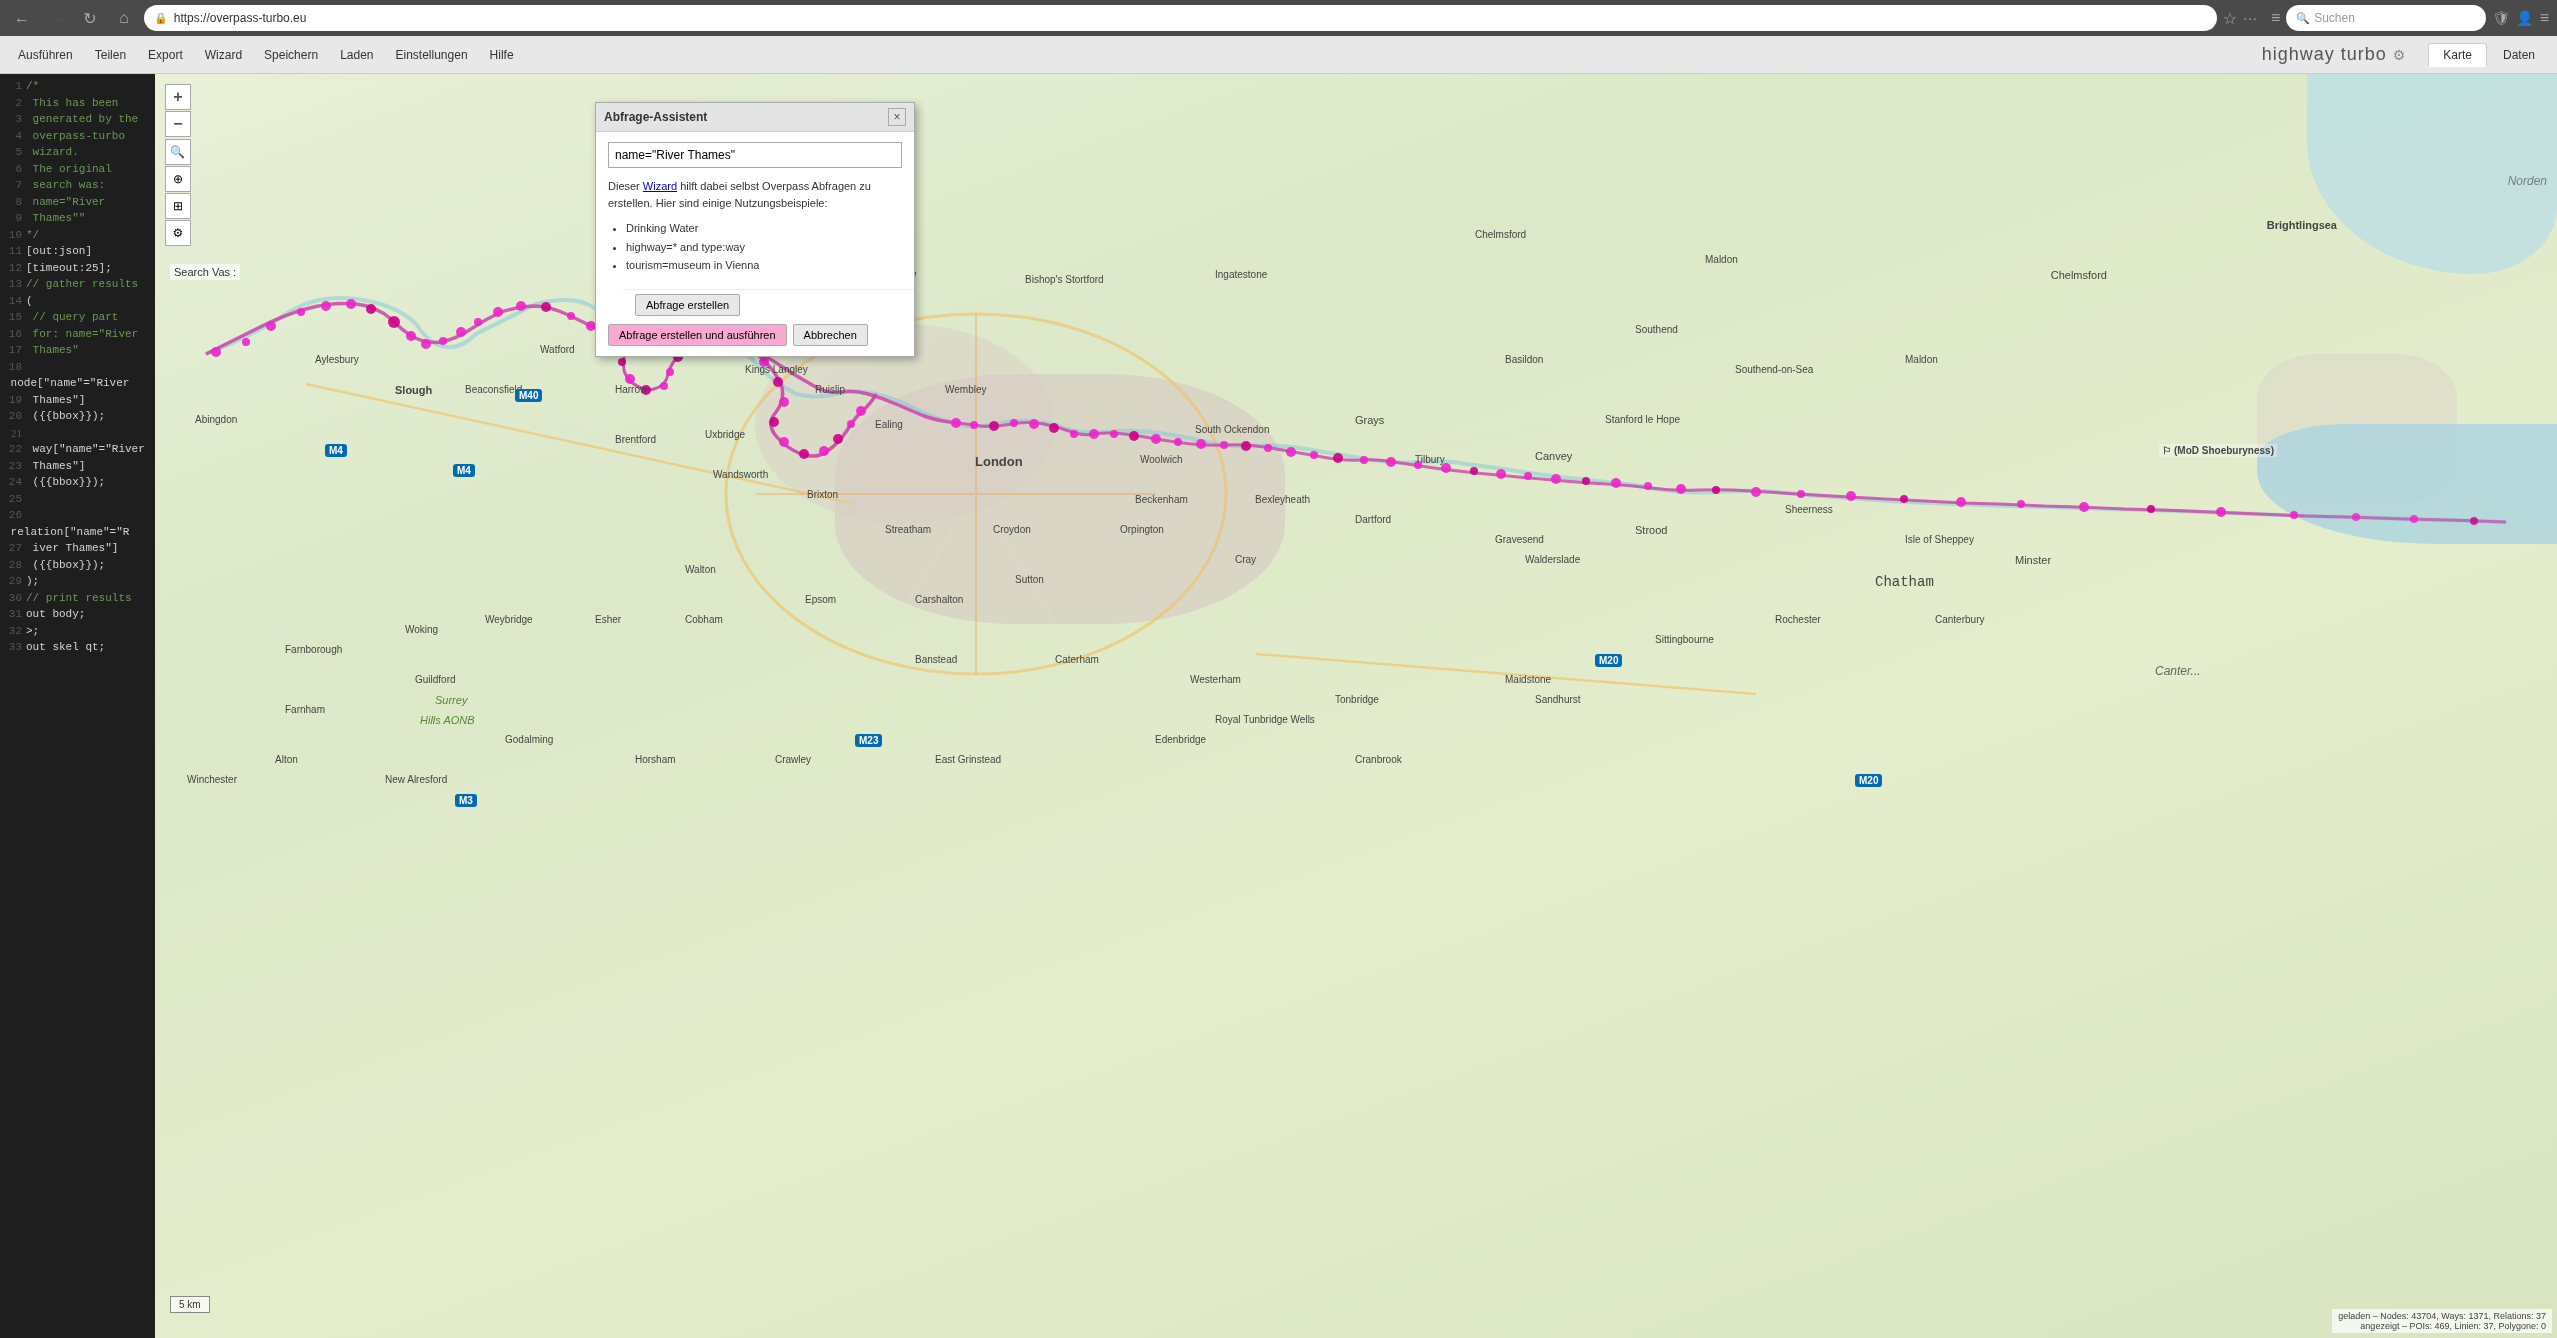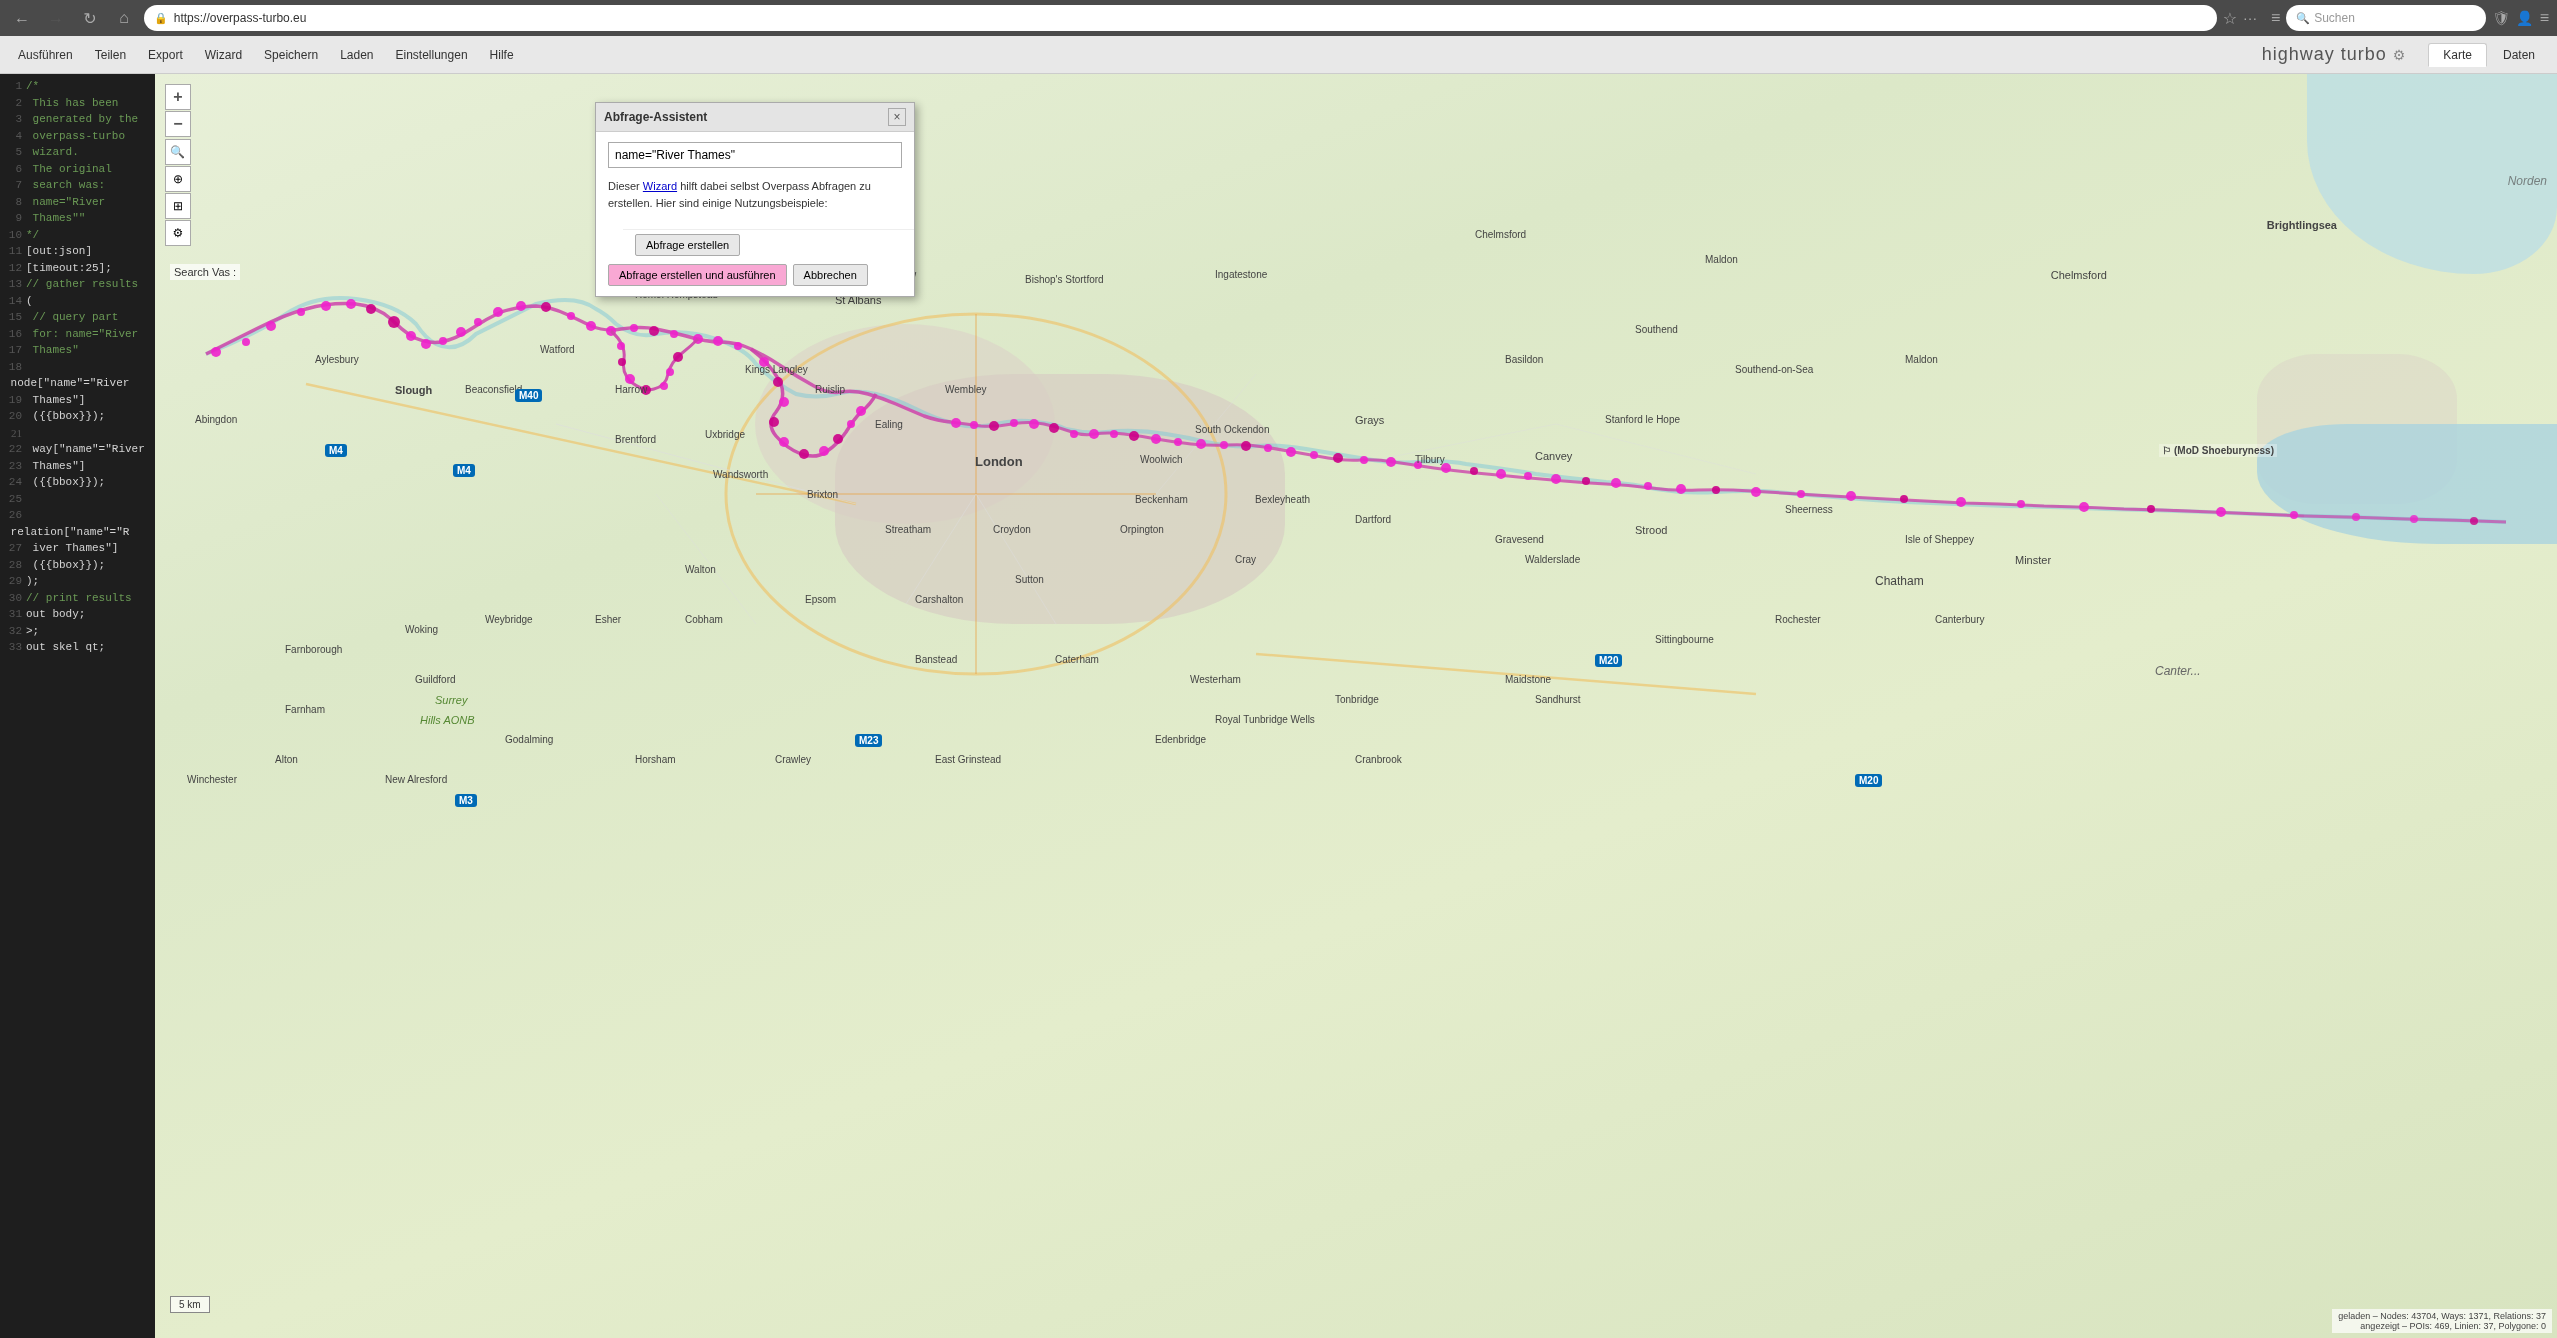--- a/index.html
+++ b/index.html
@@ -270,21 +270,21 @@
       <div style="position:absolute;top:630px;left:130px;font-size:10px;color:#444;">Farnham</div>
       <div style="position:absolute;top:620px;left:280px;font-size:11px;color:#558833;font-style:italic;">Surrey</div>
       <div style="position:absolute;top:640px;left:265px;font-size:11px;color:#558833;font-style:italic;">Hills AONB</div>
       <div style="position:absolute;top:580px;left:760px;font-size:10px;color:#444;">Banstead</div>
       <div style="position:absolute;top:580px;left:900px;font-size:10px;color:#444;">Caterham</div>
       <div style="position:absolute;top:600px;left:1035px;font-size:10px;color:#444;">Westerham</div>
       <div style="position:absolute;top:620px;left:1180px;font-size:10px;color:#444;">Tonbridge</div>
       <div style="position:absolute;top:640px;left:1060px;font-size:10px;color:#444;">Royal Tunbridge Wells</div>
       <div style="position:absolute;top:600px;left:1350px;font-size:10px;color:#444;">Maidstone</div>
       <div style="position:absolute;top:540px;left:1620px;font-size:10px;color:#444;">Rochester</div>
-      <div style="position:absolute;top:500px;left:1720px;font-size:12px;color:#444;">Chatham</div>
+      <div style="position:absolute;top:500px;left:1720px;font-size:14px;color:#444;font-family:Liberation Mono, monospace;">Chatham</div>
       <div style="position:absolute;top:480px;left:1860px;font-size:11px;color:#444;">Minster</div>
       <div style="position:absolute;top:460px;left:1750px;font-size:10px;color:#444;">Isle of Sheppey</div>
       <div style="position:absolute;top:430px;left:1630px;font-size:10px;color:#444;">Sheerness</div>
       <div style="position:absolute;top:450px;left:1480px;font-size:11px;color:#444;">Strood</div>
       <div style="position:absolute;top:480px;left:1370px;font-size:10px;color:#444;">Walderslade</div>
       <div style="position:absolute;top:560px;left:1500px;font-size:10px;color:#444;">Sittingbourne</div>
       <div style="position:absolute;top:700px;left:32px;font-size:10px;color:#444;">Winchester</div>
       <div style="position:absolute;top:700px;left:230px;font-size:10px;color:#444;">New Alresford</div>
       <div style="position:absolute;top:680px;left:120px;font-size:10px;color:#444;">Alton</div>
       <div style="position:absolute;top:660px;left:350px;font-size:10px;color:#444;">Godalming</div>
@@ -347,20 +347,25 @@
           <button style="width:18px;height:18px;background:none;border:1px solid #aaa;cursor:pointer;display:flex;align-items:center;justify-content:center;font-size:12px;color:#555;line-height:1;">×</button>
         </div>
 
         <div style="padding:10px 12px;">
           <input type="text" style="width: 100%; height: 26px; border: 1px solid rgb(170, 170, 170); padding: 0px 6px; font-size: 12px; margin-bottom: 10px; box-sizing: border-box;" value="name=&quot;River Thames&quot;">
           
           <div style="font-size:11px;color:#333;line-height:1.5;margin-bottom:8px;">
             <span>Dieser </span><a href="#" style="color:#0000cc;text-decoration:underline;">Wizard</a><span> hilft dabei selbst Overpass Abfragen zu erstellen. Hier sind einige Nutzungsbeispiele:</span>
           </div>
 
+          <ul style="list-style:disc;padding-left:18px;font-size:11px;color:#333;margin-bottom:4px;line-height:1.7;">
+            <li>Drinking Water</li>
+            <li>highway=* and type:way</li>
+            <li>tourism=museum in Vienna</li>
+          </ul>
         </div>
 
         <div style="padding:4px 12px 4px;border-top:1px solid #eee;margin-left:27px;">
           <button style="padding:4px 10px;font-size:11px;background:#e8e8e8;border:1px solid #aaa;cursor:pointer;border-radius:2px;">Abfrage erstellen</button>
         </div>
         <div style="padding:4px 12px 10px;display:flex;gap:6px;">
           <button style="padding:4px 10px;font-size:11px;background:#f9a8d4;border:1px solid #aaa;cursor:pointer;border-radius:2px;">Abfrage erstellen und ausführen</button>
           <button style="padding:4px 10px;font-size:11px;background:#e8e8e8;border:1px solid #aaa;cursor:pointer;border-radius:2px;">Abbrechen</button>
         </div>
       </div>

